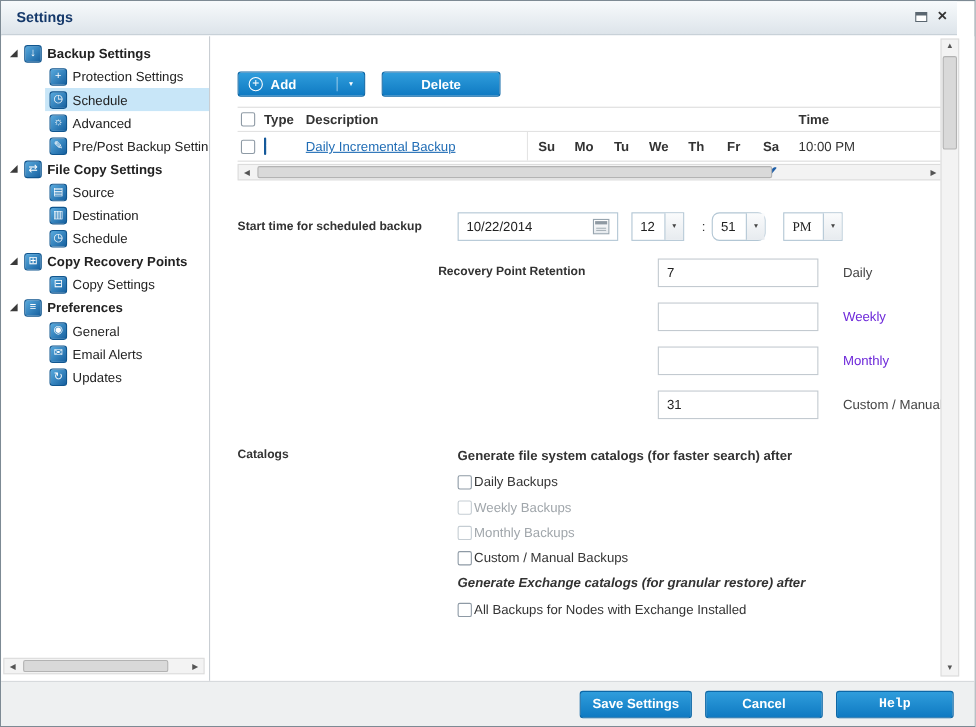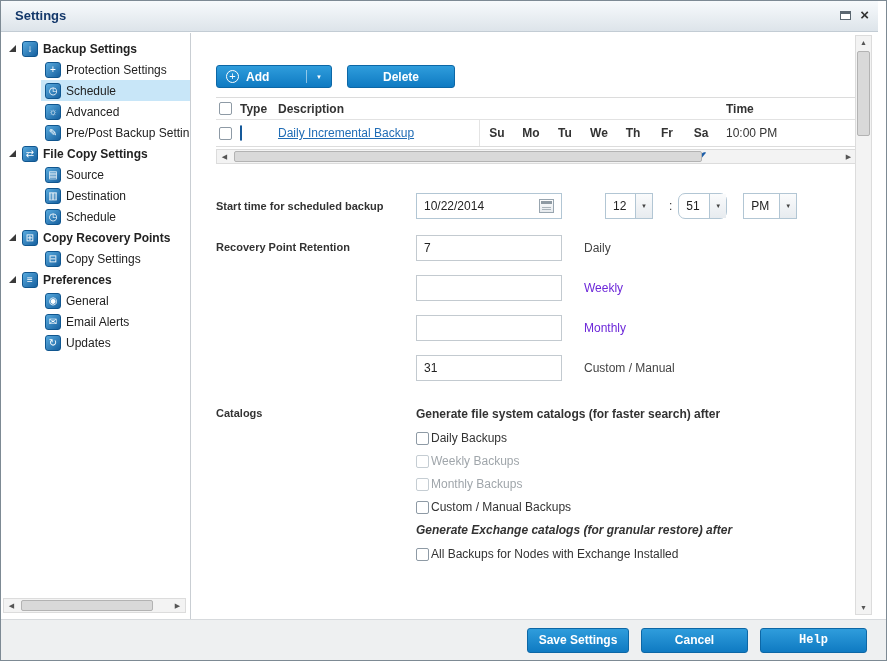--- a/index.html
+++ b/index.html
@@ -1,21 +1,21 @@
 <!DOCTYPE html>
 <html><head>
 <meta charset="utf-8">
 <style>
   * { margin:0; padding:0; box-sizing:border-box; }
   html,body { background:#e8e8e8; font-family:"Liberation Sans", sans-serif; }
   .window { position:relative; width:887px; height:661px; background:#fff;
             border:1px solid #7d8a94; overflow:hidden; }
 
   
-  .titlebar { position:absolute; top:0; left:0; right:8px; height:31px;
+  .titlebar { position:absolute; top:0; left:0; right:16px; height:31px;
               background:linear-gradient(#f7fafc,#dde4ea); border-bottom:1px solid #c3ccd4; }
   .title { position:absolute; left:14px; top:7px; font-size:13px; font-weight:bold; color:#14386a; }
   .win-controls { position:absolute; right:9px; top:8px; display:flex; gap:9px; align-items:center; }
   .restore-box { width:11px; height:9px; border:1px solid #5a6670; border-top-width:3px; background:#fff; cursor:pointer; }
   .close-glyph { font-size:15px; line-height:12px; color:#333; cursor:pointer; font-weight:bold; }
 
   
   .sidebar { position:absolute; left:0; top:32px; width:190px; bottom:41px;
              background:#fff; border-right:1px solid #c9ced3; }
   .tree { padding-top:5px; }
@@ -92,28 +92,28 @@
              background:linear-gradient(#fdfdfd,#e6eaee); position:relative; cursor:pointer; }
   .cal-btn:before { content:""; position:absolute; left:1px; right:1px; top:1px; height:3px; background:#8f9aa3; }
   .cal-btn:after { content:""; position:absolute; left:2px; right:2px; top:7px; height:1px;
                    background:#aab3ba; box-shadow:0 2px 0 #aab3ba; }
   .dd { height:26px; border:1px solid #b2c6d4; display:flex; align-items:center; background:#fff;
         font-size:12px; color:#222; cursor:pointer; }
   .dd .val { padding:0 7px; flex:1; }
   .dd .arrow { width:17px; height:24px; border-left:1px solid #b2c6d4;
                background:linear-gradient(#fafbfc,#e7ebef); display:flex; align-items:center;
                justify-content:center; font-size:6px; color:#444; }
-  .dd-hour { width:48px;margin-left:23px; }
+  .dd-hour { width:48px; }
   .dd-min { width:49px;border-radius:7px; }
-  .dd-ampm { width:54px; margin-left:16px; }
+  .dd-ampm { width:54px; margin-left:16px;font-family:Liberation Serif, serif; }
   .time-sep { margin:0 6px 0 16px; font-size:12px; color:#333; }
-  .datefield { margin-right:20px; }
+  .datefield { margin-right:12px; }
 
   .section { display:flex; align-items:flex-start; }
-  .section-retention { margin-top:16px; }
+  .section-retention { margin-top:16px;justify-content:flex-end; }
   .section-retention .form-label { padding-top:6px; }
   .ret-row { display:flex; align-items:center; margin-bottom:14px; }
   .ret-input { width:146px; height:26px; border:1px solid #c3cad0; font-size:12px; padding:0 7px;
                color:#222; font-family:"Liberation Sans",sans-serif; }
   .ret-label { margin-left:22px; font-size:12px; color:#444; }
   .ret-label.dis { color:#6d28d9; }
 
   .section-catalogs { margin-top:12px; }
   .cat-heading { font-size:12px; font-weight:bold; color:#333; margin-bottom:10px; }
   .cat-item { display:flex; align-items:center; gap:2px; margin-bottom:9px; font-size:12px; color:#333; cursor:pointer; }

